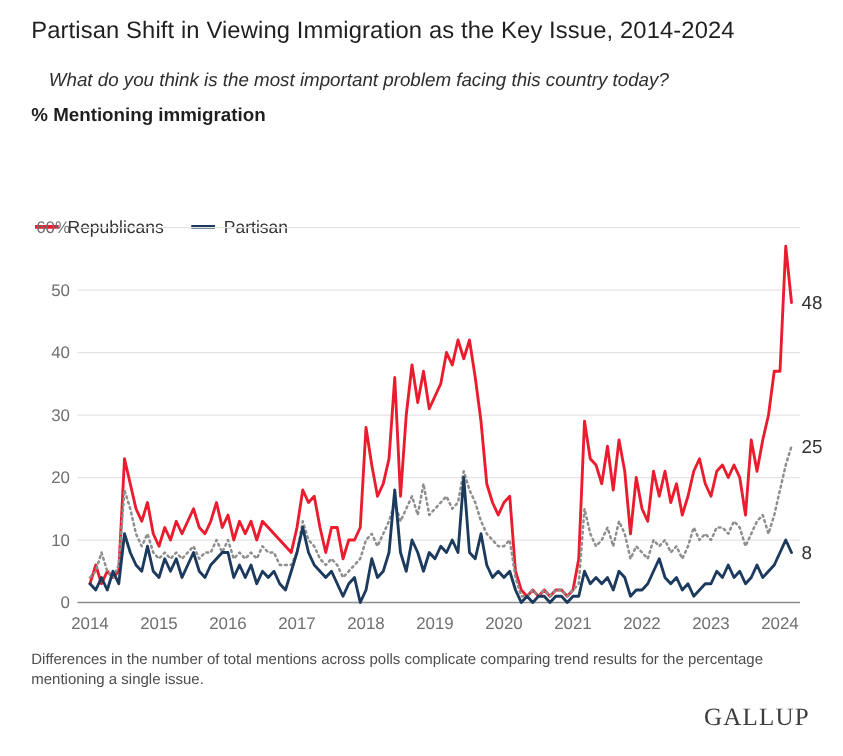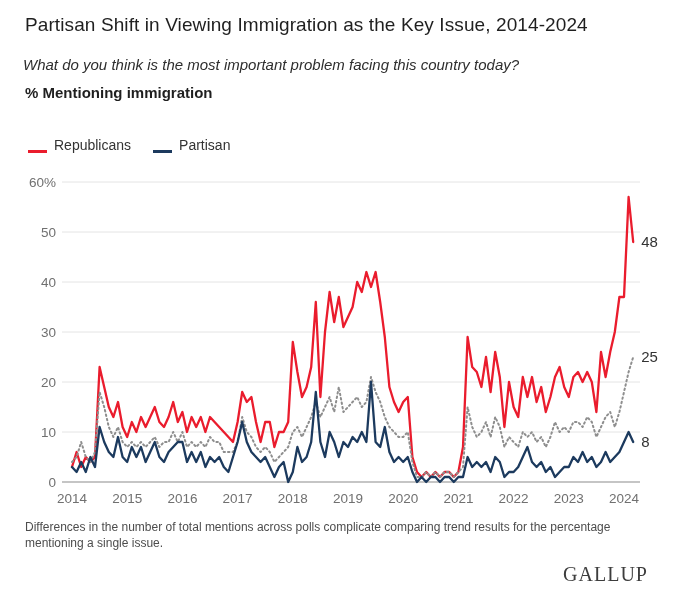--- a/index.html
+++ b/index.html
@@ -1,23 +1,23 @@
 <!DOCTYPE html>
 <html><head>
 <meta charset="utf-8">
 <style>
   html,body{margin:0;padding:0;background:#fff;}
   #page{position:relative;width:674px;height:605px;background:#ffffff;overflow:hidden;
         font-family:"Liberation Sans",sans-serif;}
   .abs{position:absolute;}
   #title{left:25px;top:14px;font-size:19px;color:#1f1f1f;letter-spacing:.1px;}
-  #question{left:23px;top:56px;font-size:15px;font-style:italic;color:#2e2e2e;}
+  #question{left:39px;top:56px;font-size:15px;font-style:italic;color:#2e2e2e;}
   #metric{left:25px;top:84px;font-size:15px;font-weight:bold;color:#1f1f1f;}
   #legend{left:28px;top:137px;display:flex;align-items:center;gap:22px;}
-  .legend-item{display:flex;align-items:flex-end;gap:7px;font-size:14px;color:#333;}
+  .legend-item{display:flex;align-items:center;gap:7px;font-size:14px;color:#333;margin-top:36px;}
   .swatch{width:19px;height:0;border-top:3px solid #000;}
   .swatch.dotted{border-top-style:dotted;border-top-width:3px;}
   #plot{left:0;top:0;}
   #note{left:25px;top:519px;width:600px;font-size:12px;line-height:1.35;color:#4d4d4d;}
   #brand{right:26px;top:563px;font-family:"Liberation Serif",serif;font-size:20px;
          color:#3d3d3d;letter-spacing:1px;}
 </style>
 </head>
 <body>
 

